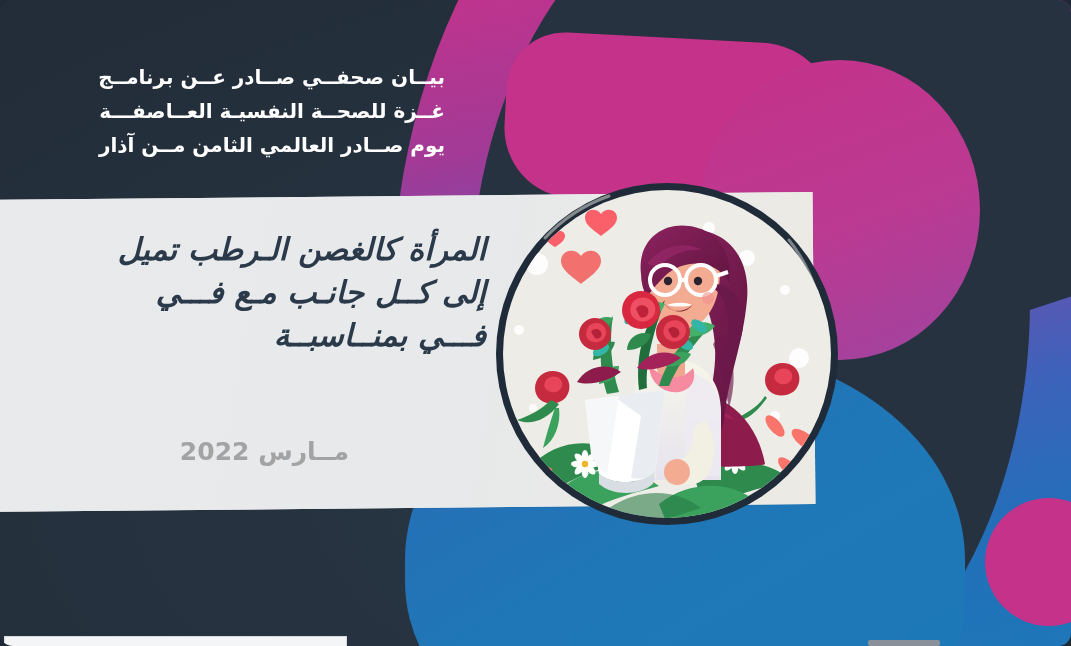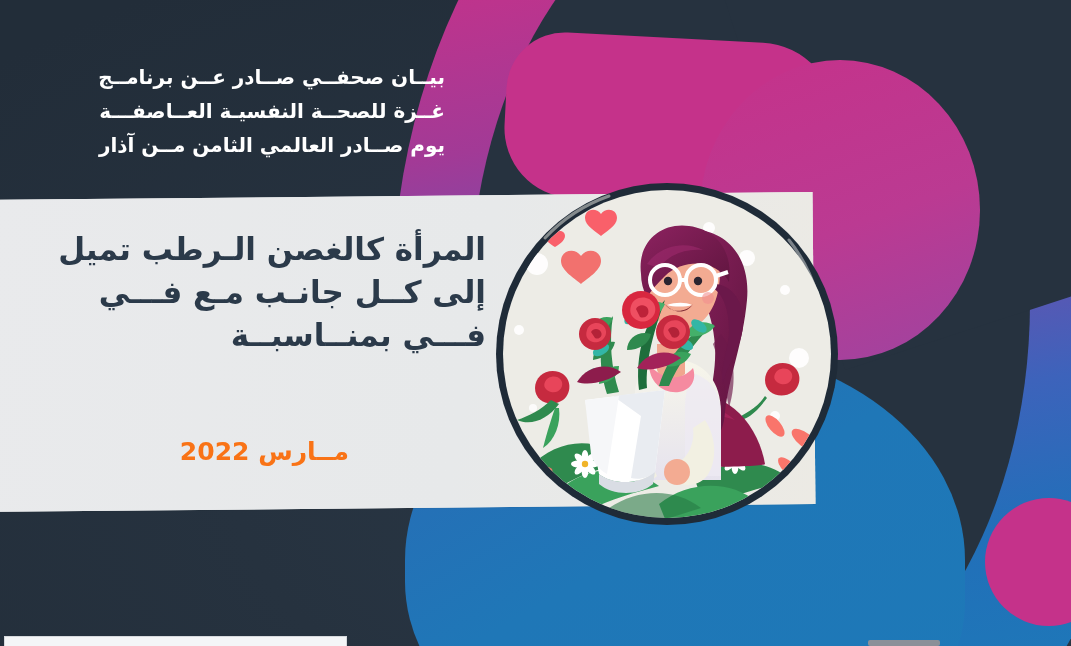--- a/index.html
+++ b/index.html
@@ -5,20 +5,21 @@
 <style>
   html,body{margin:0;padding:0;background:#1e2a36;}
   body{
     font-family:"DejaVu Sans","Liberation Sans",sans-serif;
   }
   #poster{
     position:relative;
     width:1071px;height:646px;
     overflow:hidden;
     background:#26323f;
+    border-radius:13px;
   }
 
   
   .bg-layer{position:absolute;inset:0;overflow:hidden;}
 
   
   .bg-base{
     position:absolute;inset:0;
     background:
       radial-gradient(120% 95% at 88% 74%, #2b3a49 0%, #26323f 55%, #222d39 100%);
@@ -121,28 +122,29 @@
     position:absolute;
     right:585px; top:228px;
     width:420px;
     direction:rtl;
     text-align:right;
     color:#2b3a4a;
     font-weight:700;
     font-size:31px;
     line-height:43px;
     z-index:6;
+    font-style:italic;
   }
   .headline div{white-space:nowrap;}
   .date{
     position:absolute;
     right:722px; top:437px;
     direction:rtl;
     text-align:center;
-    color:#f97316;
+    color:#a3a3a3;
     font-weight:700;
     font-size:25px;
     z-index:6;
     white-space:nowrap;
   }
 
   
   .illu{
     position:absolute;
     left:489px; top:168px;

